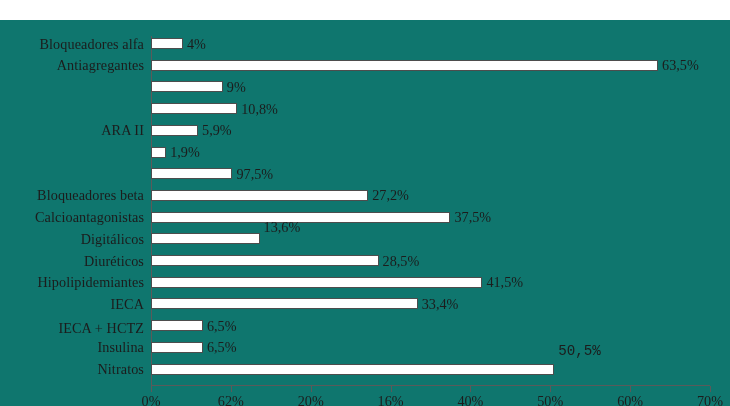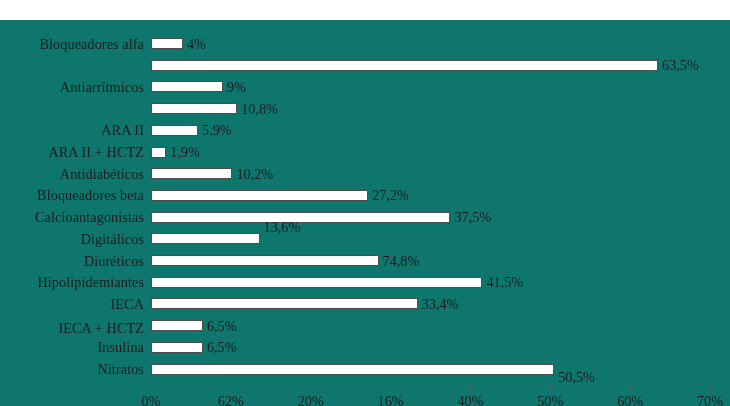--- a/index.html
+++ b/index.html
@@ -98,24 +98,22 @@
     color: #1c1c1c;
   }
 </style>
 </head>
 <body>
 
 <div id="chart-root">
 
   <div class="cat-labels">
       <div class="cat-label" style="top: 16.5px;">Bloqueadores alfa</div>
-      <div class="cat-label" style="top: 59.9px;">Antiarrítmicos</div>
+      <div class="cat-label" style="top: 38.2px;">Antiagregantes</div>
       <div class="cat-label" style="top: 103.3px;">ARA II</div>
-      <div class="cat-label" style="top: 125px;">ARA II + HCTZ</div>
-      <div class="cat-label" style="top: 146.7px;">Antidiabéticos</div>
       <div class="cat-label" style="top: 168.4px;">Bloqueadores beta</div>
       <div class="cat-label" style="top: 190.1px;">Calcioantagonistas</div>
       <div class="cat-label" style="top: 211.8px;">Digitálicos</div>
       <div class="cat-label" style="top: 233.5px;">Diuréticos</div>
       <div class="cat-label" style="top: 255.2px;">Hipolipidemiantes</div>
       <div class="cat-label" style="top: 276.9px;">IECA</div>
       <div class="cat-label" style="top: 301px;">IECA + HCTZ</div>
       <div class="cat-label" style="top: 320.3px;">Insulina</div>
       <div class="cat-label" style="top: 342px;">Nitratos</div>
     </div>
@@ -130,39 +128,39 @@
         <div class="bar-value" style="left: 511.093px; top: 38.2px;">63,5%</div>
         <div class="bar" style="left: 0px; top: 61.4px; width: 71.8714px; background: rgb(255, 255, 255); border-color: rgb(77, 77, 77);"></div>
         <div class="bar-value" style="left: 75.8714px; top: 59.9px;">9%</div>
         <div class="bar" style="left: 0px; top: 83.1px; width: 86.2457px; background: rgb(255, 255, 255); border-color: rgb(77, 77, 77);"></div>
         <div class="bar-value" style="left: 90.2457px; top: 81.6px;">10,8%</div>
         <div class="bar" style="left: 0px; top: 104.8px; width: 47.1157px; background: rgb(255, 255, 255); border-color: rgb(77, 77, 77);"></div>
         <div class="bar-value" style="left: 51.1157px; top: 103.3px;">5,9%</div>
         <div class="bar" style="left: 0px; top: 126.5px; width: 15.1729px; background: rgb(255, 255, 255); border-color: rgb(77, 77, 77);"></div>
         <div class="bar-value" style="left: 19.1729px; top: 125px;">1,9%</div>
         <div class="bar" style="left: 0px; top: 148.2px; width: 81.4543px; background: rgb(255, 255, 255); border-color: rgb(77, 77, 77);"></div>
-        <div class="bar-value" style="left: 85.4543px; top: 146.7px;">10,2%</div>
+        <div class="bar-value" style="left: 85.4543px; top: 146.7px;">97,5%</div>
         <div class="bar" style="left: 0px; top: 169.9px; width: 217.211px; background: rgb(255, 255, 255); border-color: rgb(77, 77, 77);"></div>
         <div class="bar-value" style="left: 221.211px; top: 168.4px;">27,2%</div>
         <div class="bar" style="left: 0px; top: 191.6px; width: 299.464px; background: rgb(255, 255, 255); border-color: rgb(77, 77, 77);"></div>
         <div class="bar-value" style="left: 303.464px; top: 190.1px;">37,5%</div>
         <div class="bar" style="left: 0px; top: 213.3px; width: 108.606px; background: rgb(255, 255, 255); border-color: rgb(77, 77, 77);"></div>
         <div class="bar-value" style="left: 112.606px; top: 200px;">13,6%</div>
         <div class="bar" style="left: 0px; top: 235px; width: 227.593px; background: rgb(255, 255, 255); border-color: rgb(77, 77, 77);"></div>
-        <div class="bar-value" style="left: 231.593px; top: 233.5px;">74,8%</div>
+        <div class="bar-value" style="left: 231.593px; top: 233.5px;">28,5%</div>
         <div class="bar" style="left: 0px; top: 256.7px; width: 331.407px; background: rgb(255, 255, 255); border-color: rgb(77, 77, 77);"></div>
         <div class="bar-value" style="left: 335.407px; top: 255.2px;">41,5%</div>
         <div class="bar" style="left: 0px; top: 278.4px; width: 266.723px; background: rgb(255, 255, 255); border-color: rgb(77, 77, 77);"></div>
         <div class="bar-value" style="left: 270.723px; top: 276.9px;">33,4%</div>
         <div class="bar" style="left: 0px; top: 300.1px; width: 51.9071px; background: rgb(255, 255, 255); border-color: rgb(77, 77, 77);"></div>
         <div class="bar-value" style="left: 55.9071px; top: 298.6px;">6,5%</div>
         <div class="bar" style="left: 0px; top: 321.8px; width: 51.9071px; background: rgb(255, 255, 255); border-color: rgb(77, 77, 77);"></div>
         <div class="bar-value" style="left: 55.9071px; top: 320.3px;">6,5%</div>
         <div class="bar" style="left: 0px; top: 343.5px; width: 403.279px; background: rgb(255, 255, 255); border-color: rgb(77, 77, 77);"></div>
-        <div class="bar-value" style="left: 407.279px; top: 350px;">50,5%</div>
+        <div class="bar-value" style="left: 407.279px; top: 324px; font-family: Liberation Mono, monospace;">50,5%</div>
       </div>
     <div class="ticks-layer">
         <div class="tick" style="left: 0px;"></div>
         <div class="tick-label" style="left: 0px;">0%</div>
         <div class="tick" style="left: 79.8571px;"></div>
         <div class="tick-label" style="left: 79.8571px;">62%</div>
         <div class="tick" style="left: 159.714px;"></div>
         <div class="tick-label" style="left: 159.714px;">20%</div>
         <div class="tick" style="left: 239.571px;"></div>
         <div class="tick-label" style="left: 239.571px;">16%</div>

